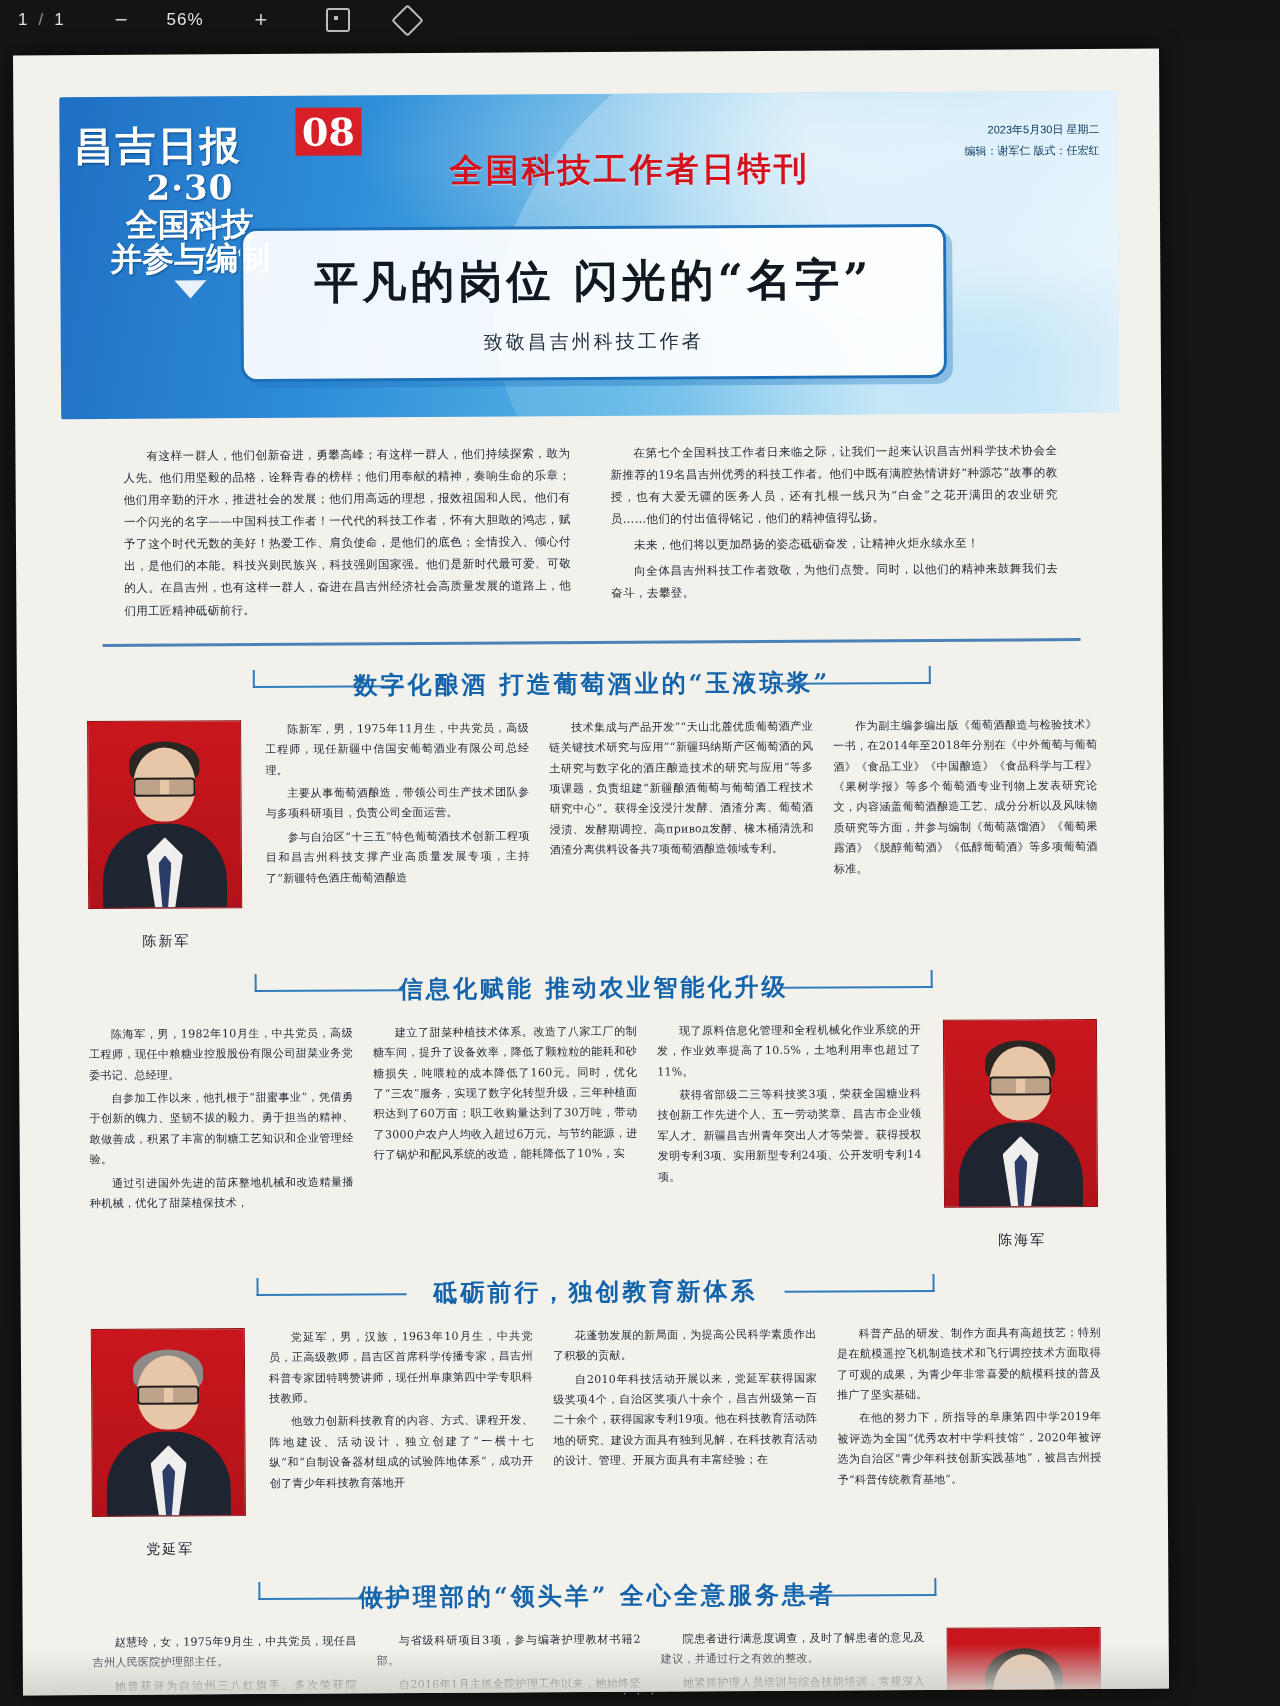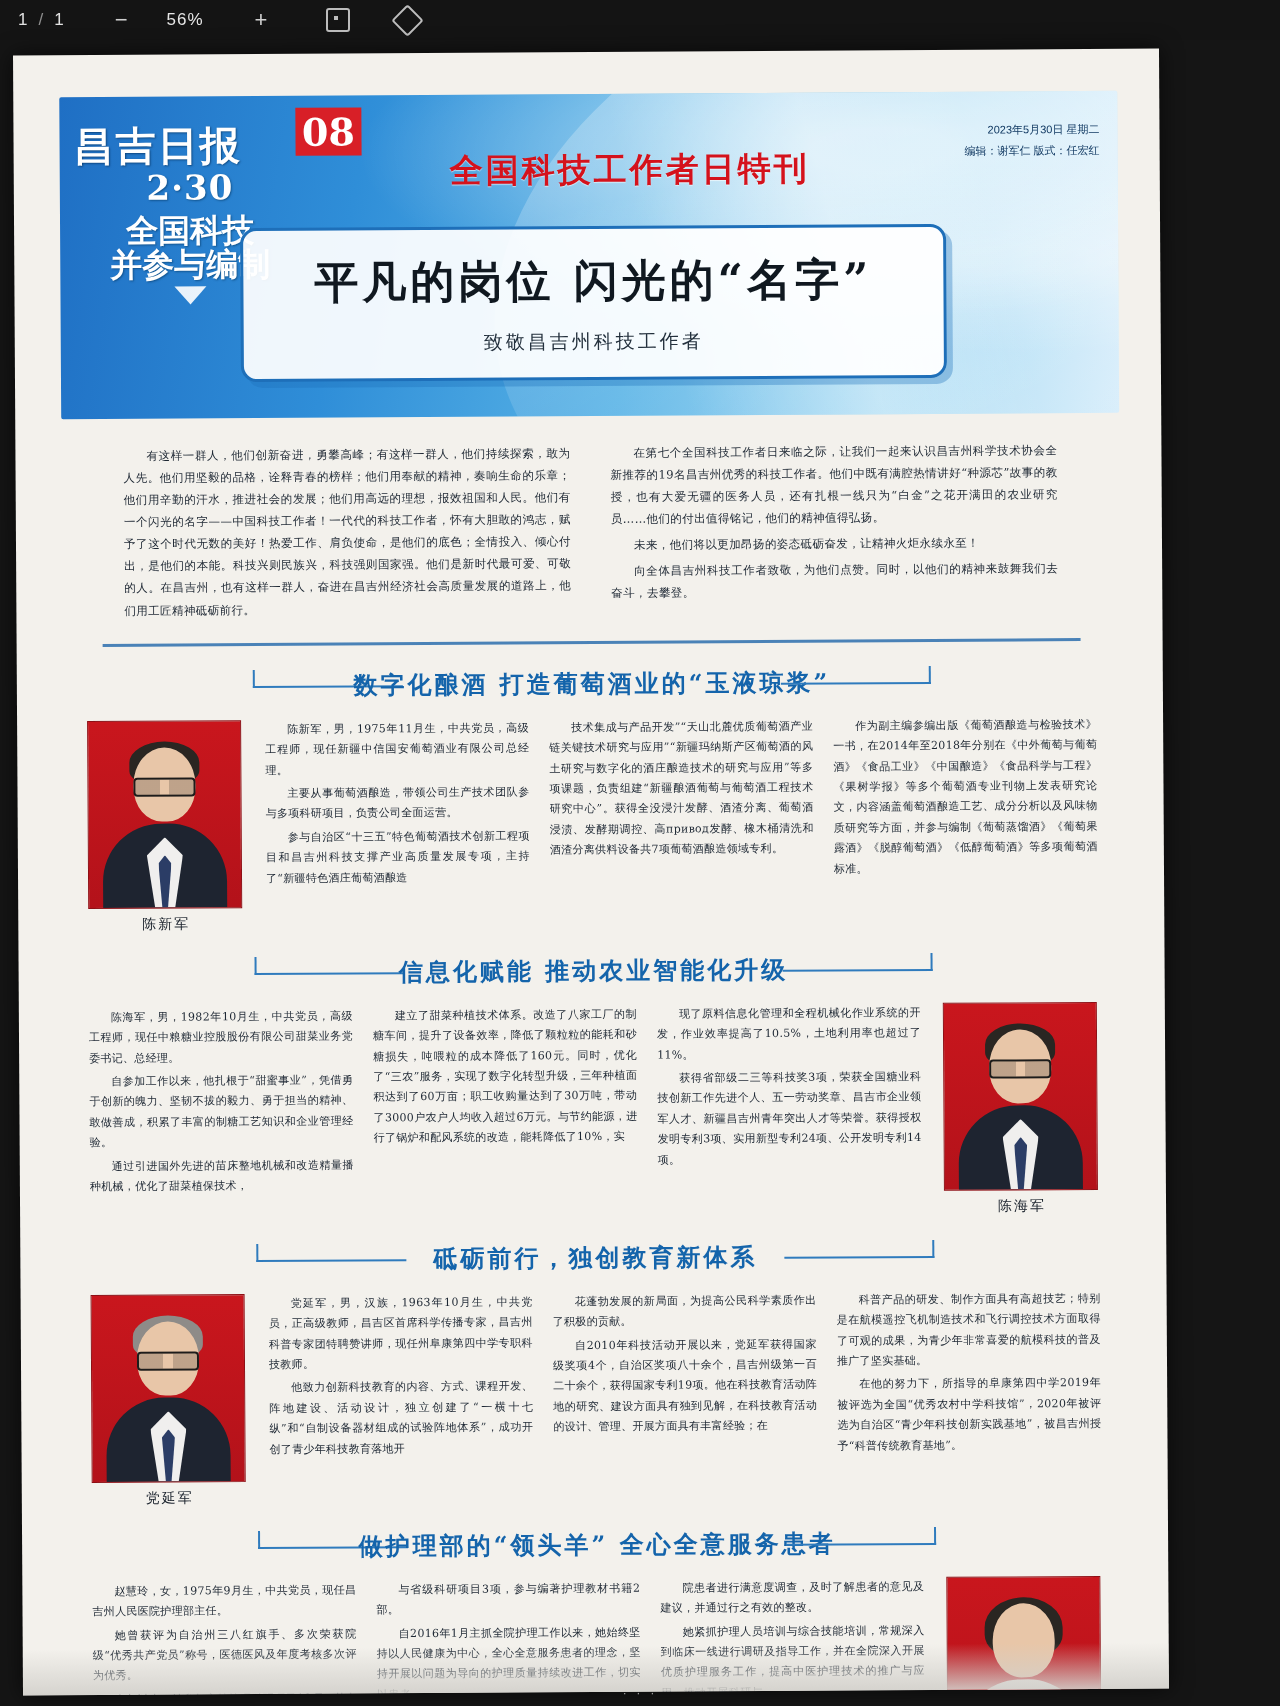--- a/index.html
+++ b/index.html
@@ -164,21 +164,21 @@
     position: absolute;
     left: 30px; top: 74px;
     width: 200px; height: 170px;
     color: #fff;
     text-align: center;
     font-weight: bold;
     line-height: 1.05;
     font-family: "DejaVu Serif", serif;
   }
   .emblem .e1 { font-size: 34px; letter-spacing: 1px; text-shadow:1px 1px 2px rgba(0,50,90,.55);}
-  .emblem .e2 { font-size: 32px; margin-top: 8px; text-shadow:1px 1px 2px rgba(0,50,90,.55);}
+  .emblem .e2 { font-size: 32px; margin-top: 2px; text-shadow:1px 1px 2px rgba(0,50,90,.55);}
   .emblem .e3 { font-size: 32px; margin-top: 1px; text-shadow:1px 1px 2px rgba(0,50,90,.55);}
   .emblem .tri {
     margin: 4px auto 0;
     width: 0; height: 0;
     border-left: 16px solid transparent;
     border-right: 16px solid transparent;
     border-top: 18px solid #ffffff;
     opacity: .9;
   }
   .special-issue {
@@ -378,21 +378,21 @@
     left: 50%;
     top: 56px;
     transform: translateX(-50%);
     width: 58px; height: 15px;
     border: 2px solid #1d1c1b;
     border-radius: 4px;
     background:
       linear-gradient(90deg, rgba(0,0,0,.18) 0 42%, transparent 42% 58%, rgba(0,0,0,.18) 58% 100%);
   }
   .portrait .name {
-    margin-top: 7px;
+    margin-top: 24px;
     font-family: "DejaVu Serif", serif;
     font-size: 14px;
     letter-spacing: 2px;
     color: #1a222c;
   }
   
   #paper-bottom-fade {
     position: absolute;
     left: 0; right: 0; bottom: 0;
     height: 46px;

